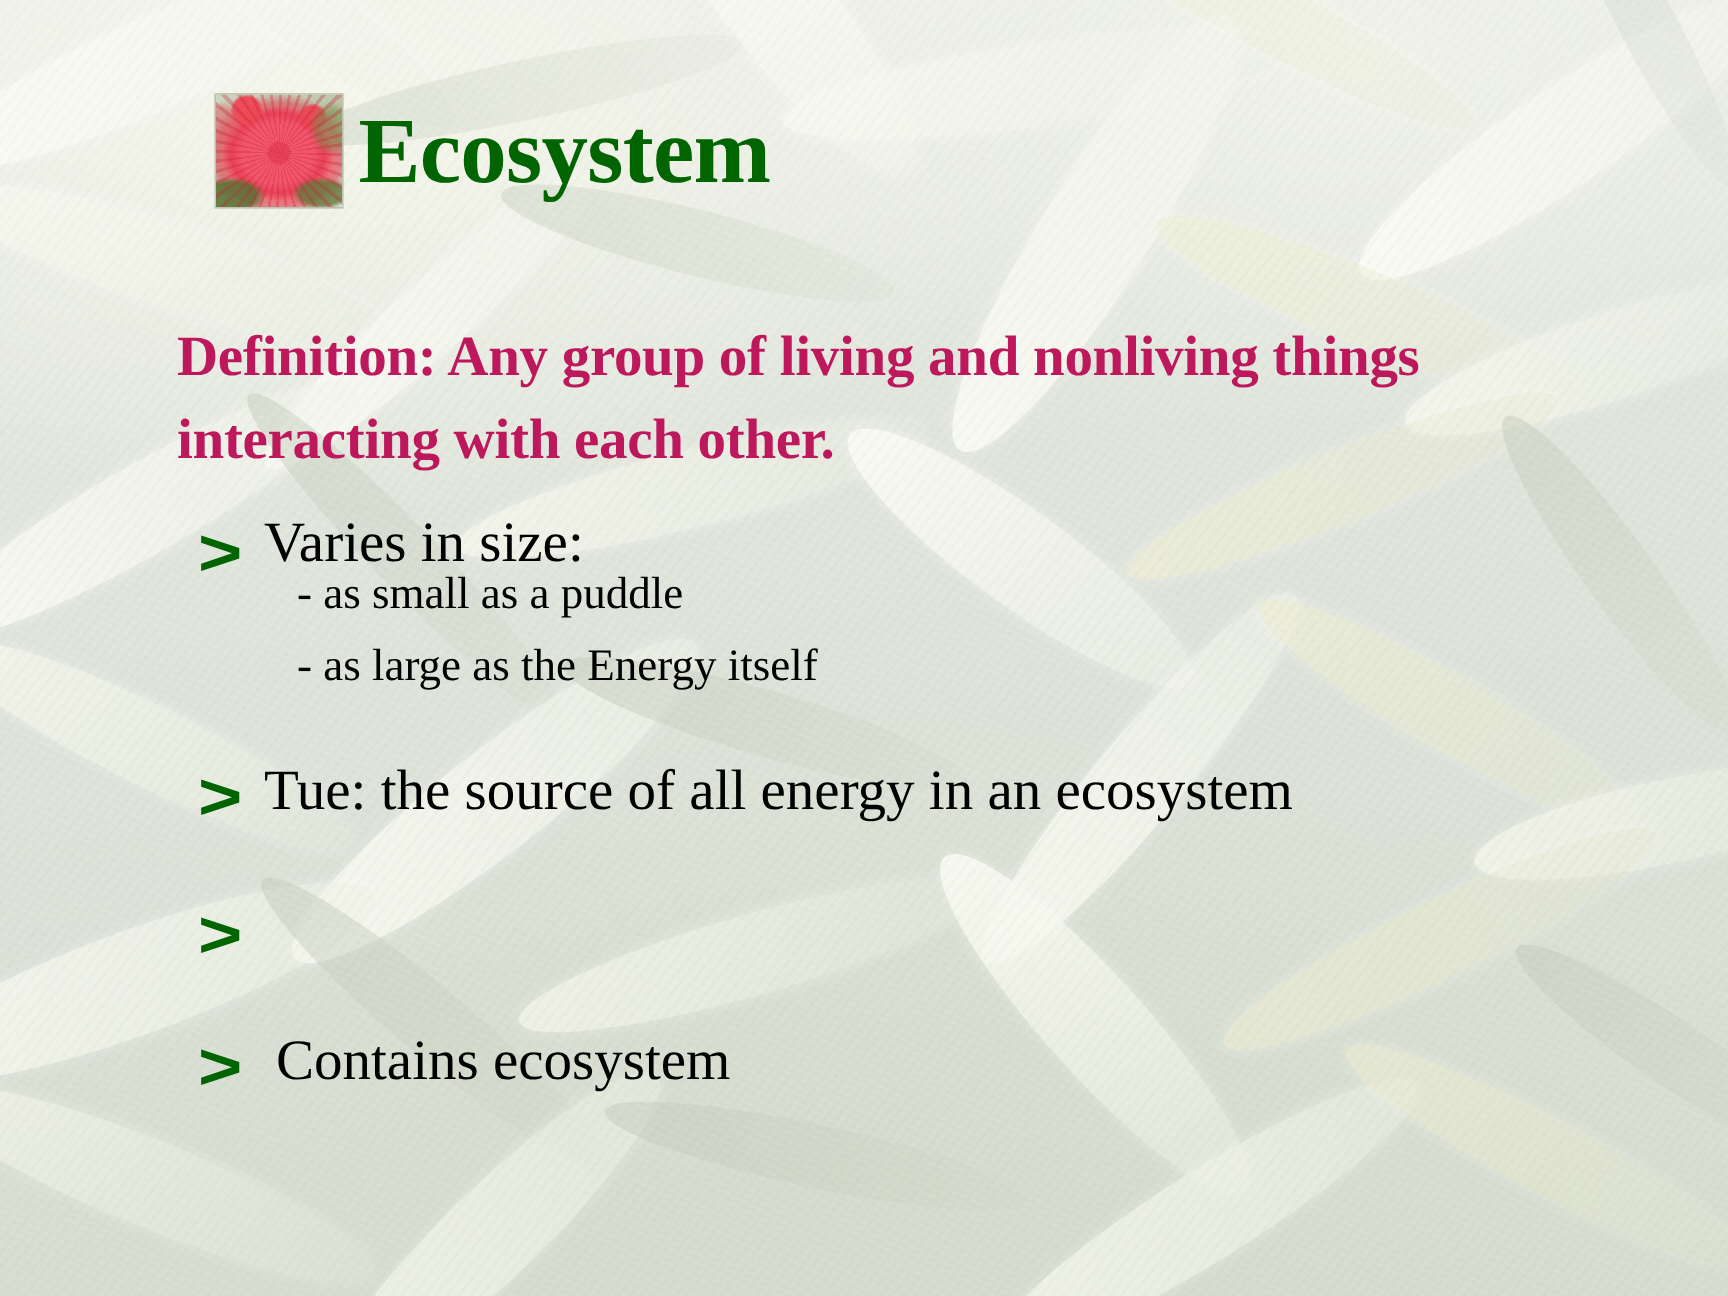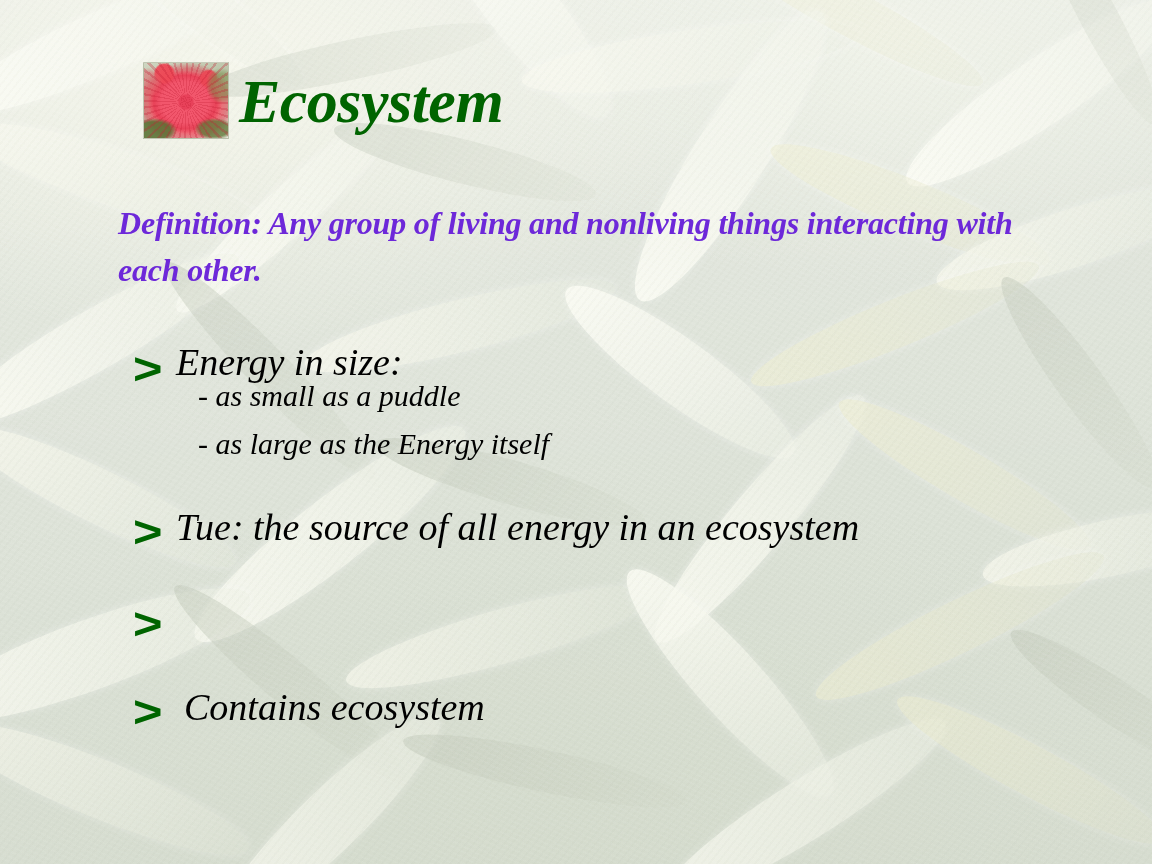--- a/index.html
+++ b/index.html
@@ -64,21 +64,20 @@
   }
 
   #bg-haze {
     background: linear-gradient(180deg, rgba(255,255,255,0.22) 0%, rgba(255,255,255,0.05) 30%, rgba(255,255,255,0.00) 60%, rgba(196,204,186,0.16) 100%);
   }
 
   
   #content {
     position: absolute;
     inset: 0;
-    font-style: italic;
   }
 
   
   #title-row {
     position: absolute;
     left: 143px;
     top: 62px;
     display: flex;
     align-items: center;
   }
@@ -132,26 +131,26 @@
     line-height: 1;
     color: #006400;
     white-space: nowrap;
     letter-spacing: -0.5px;
   }
 
   
   #definition {
     position: absolute;
     left: 118px;
-    top: 200px;
+    top: 211px;
     width: 960px;
-    font-size: 32px;
+    font-size: 38px;
     font-weight: bold;
     line-height: 1.46;
-    color: #6d28d9;
+    color: #be185d;
     letter-spacing: -0.2px;
   }
 
   
   #bullet-list {
     position: absolute;
     left: 132px;
     top: 343px;
     width: 1000px;
   }
@@ -271,21 +270,21 @@
       <div id="title-text">Ecosystem</div>
     </div>
 
     <div id="definition">Definition: Any group of living and nonliving things interacting with each other.</div>
 
     <div id="bullet-list">
 
       <div class="bullet-item" id="bullet-item-0">
         <span class="bullet-marker">&gt;</span>
         <span class="bullet-body">
-          <span class="bullet-main">Energy in size:</span>
+          <span class="bullet-main">Varies in size:</span>
           <span class="bullet-sub">- as small as a puddle</span>
           <span class="bullet-sub">- as large as the Energy itself</span>
         </span>
       </div>
 
       <div class="bullet-item" id="bullet-item-1">
         <span class="bullet-marker">&gt;</span>
         <span class="bullet-body">
           <span class="bullet-main">Tue: the source of all energy in an ecosystem</span>
         </span>

